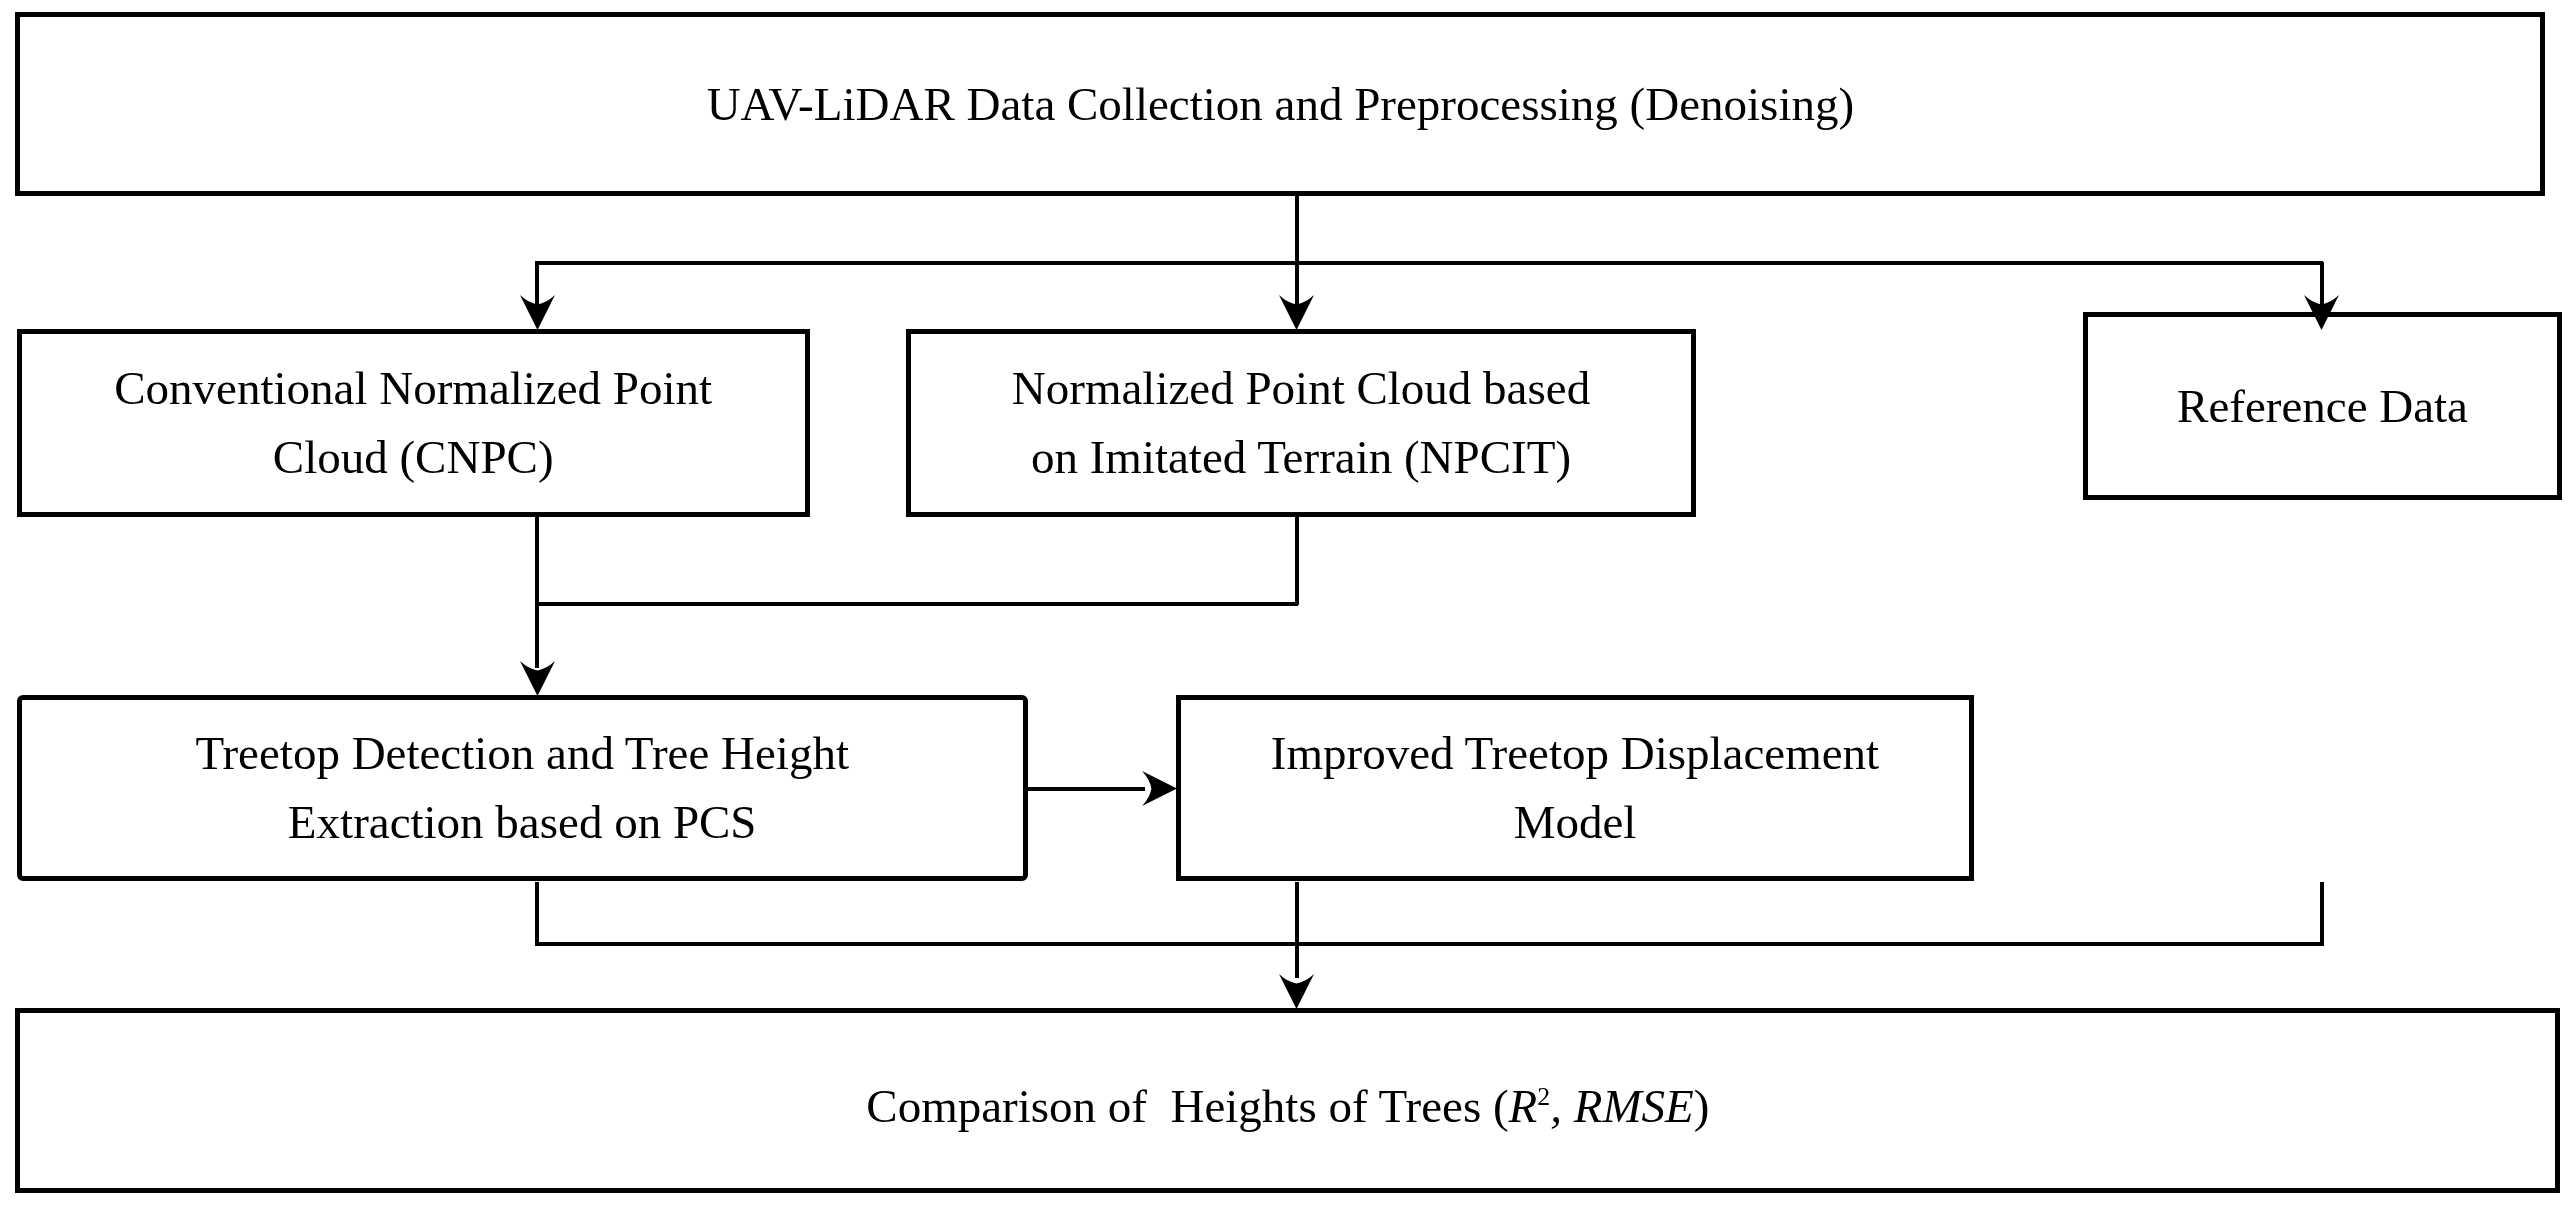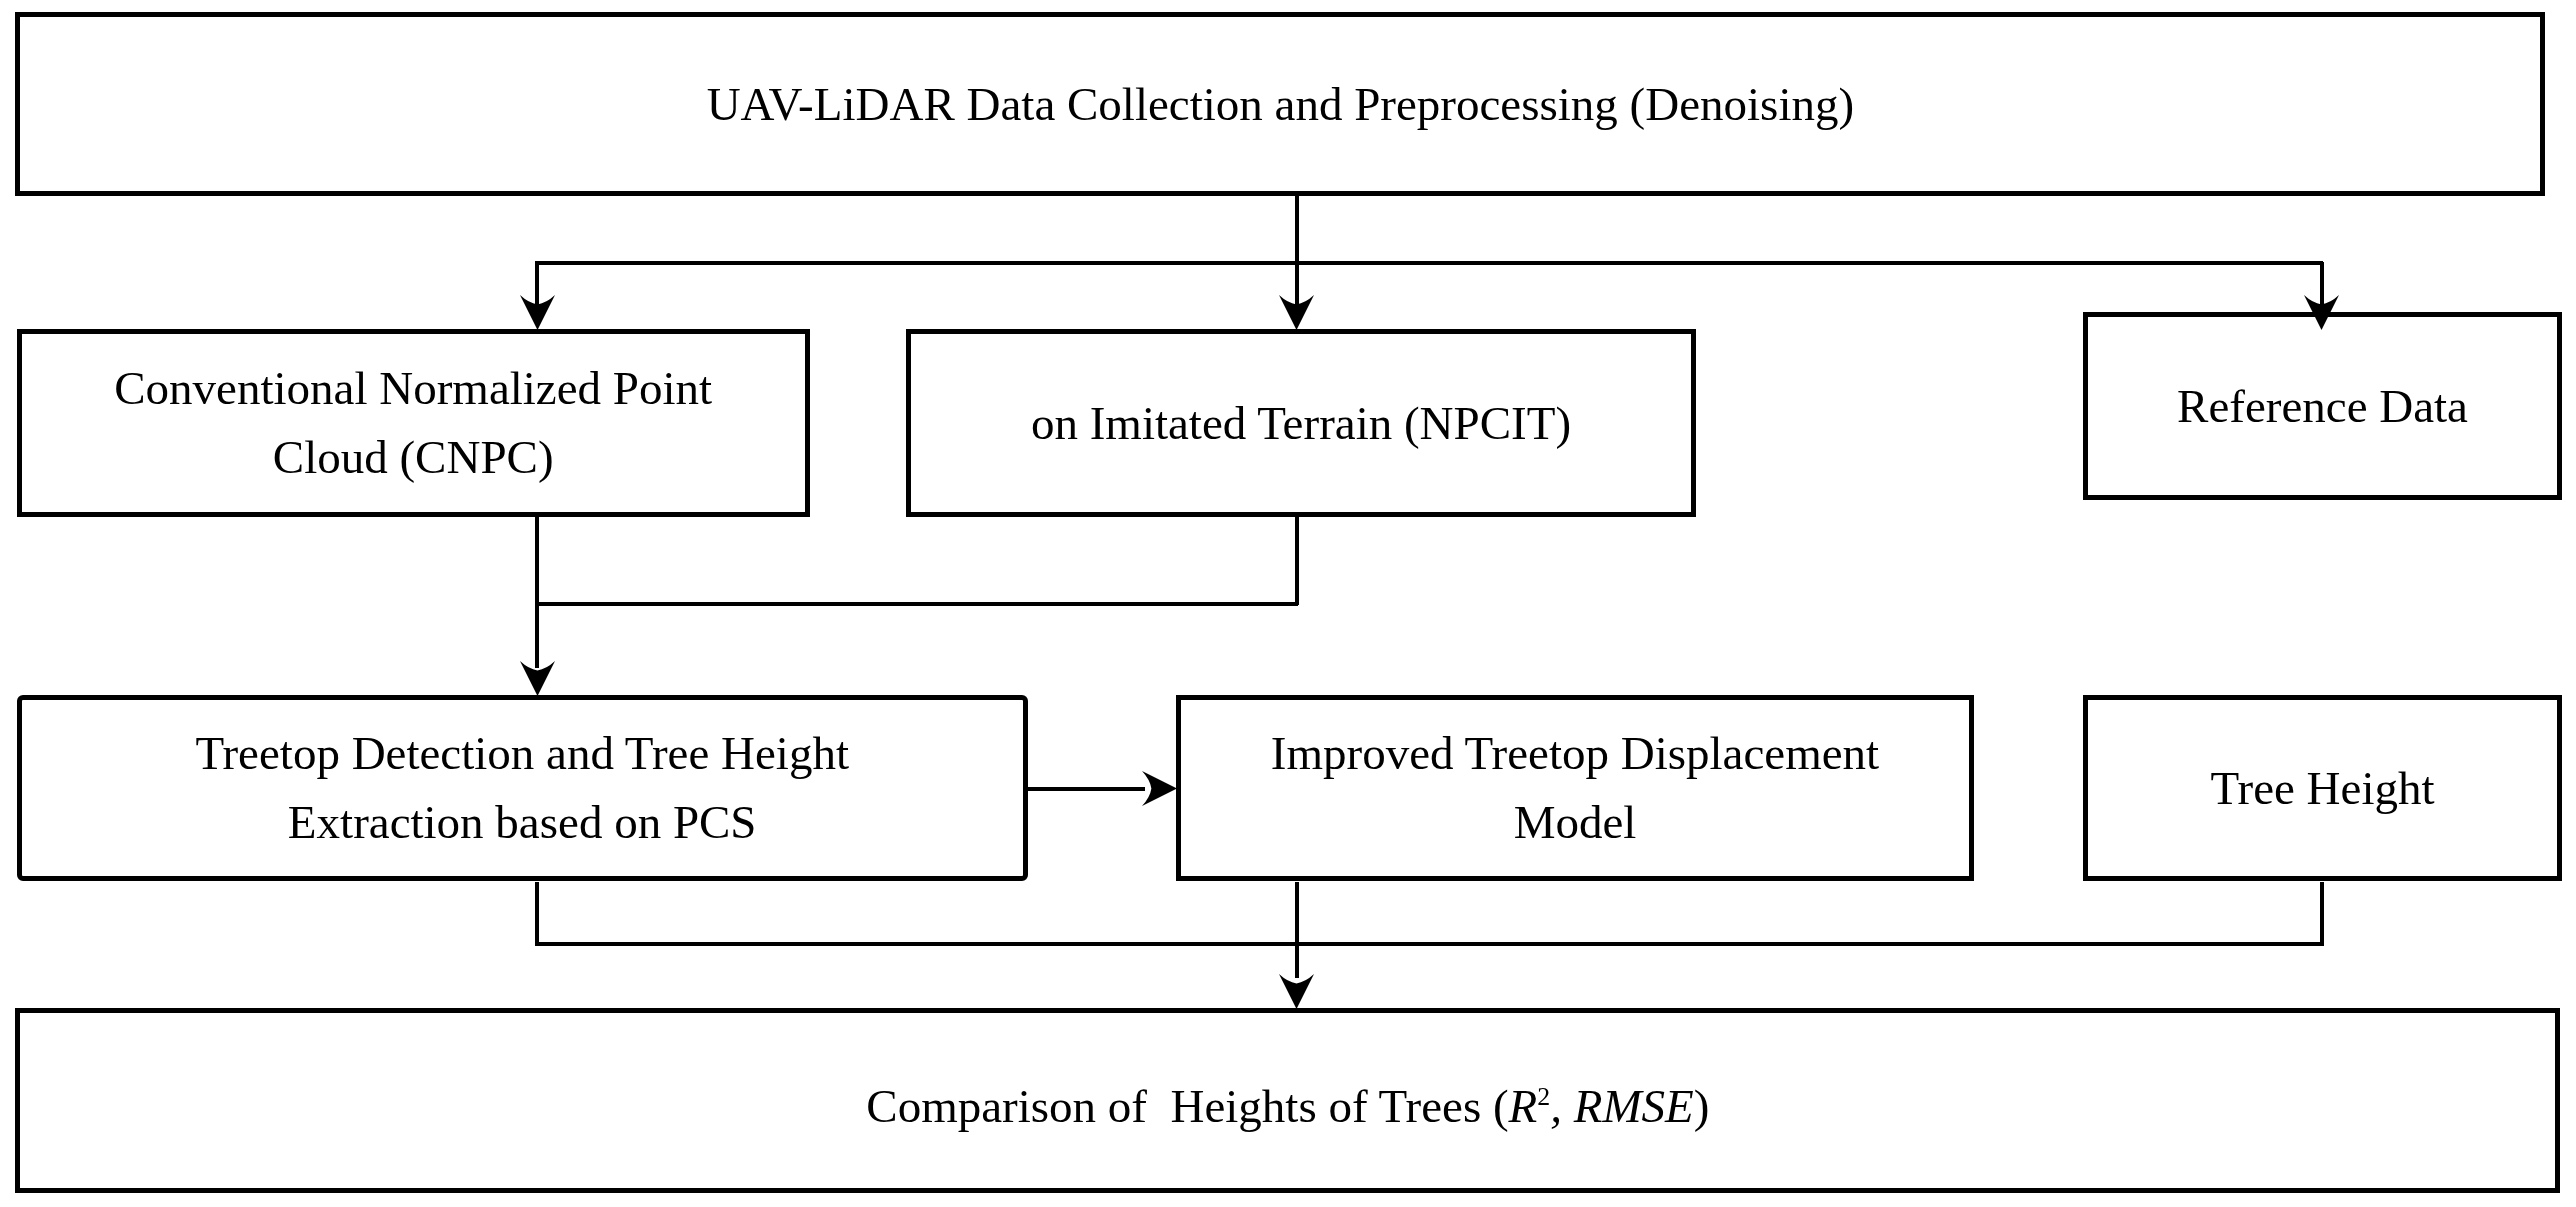--- a/index.html
+++ b/index.html
@@ -91,40 +91,38 @@
   <div class="box" id="box-top">
     <span class="line">UAV-LiDAR Data Collection and Preprocessing (Denoising)</span>
   </div>
 
   <div class="box" id="box-cnpc">
     <span class="line">Conventional Normalized Point</span>
     <span class="line">Cloud (CNPC)</span>
   </div>
 
   <div class="box" id="box-npcit">
+    <span class="line">Normalized Point Cloud based</span>
     <span class="line">on Imitated Terrain (NPCIT)</span>
   </div>
 
   <div class="box" id="box-ref">
     <span class="line">Reference Data</span>
   </div>
 
   <div class="box" id="box-treetop">
     <span class="line">Treetop Detection and Tree Height</span>
     <span class="line">Extraction based on PCS</span>
   </div>
 
   <div class="box" id="box-model">
     <span class="line">Improved Treetop Displacement</span>
     <span class="line">Model</span>
   </div>
 
-  <div class="box" id="box-theight">
-    <span class="line">Tree Height</span>
-  </div>
 
   <div class="box" id="box-final">
     <span class="final-label"><span>Comparison of  Heights of Trees (</span><i>R</i><sup>2</sup><i>, </i><i>RMSE</i><span>)</span></span>
   </div>
 
   <div class="connector" id="c-top-down"></div>
   <div class="connector" id="c-branch-h"></div>
   <div class="connector" id="c-branch-left"></div>
   <div class="connector" id="c-branch-mid"></div>
   <div class="connector" id="c-branch-right"></div>

